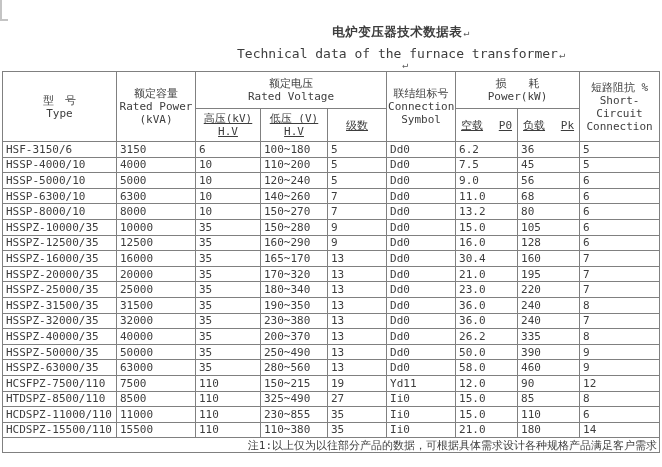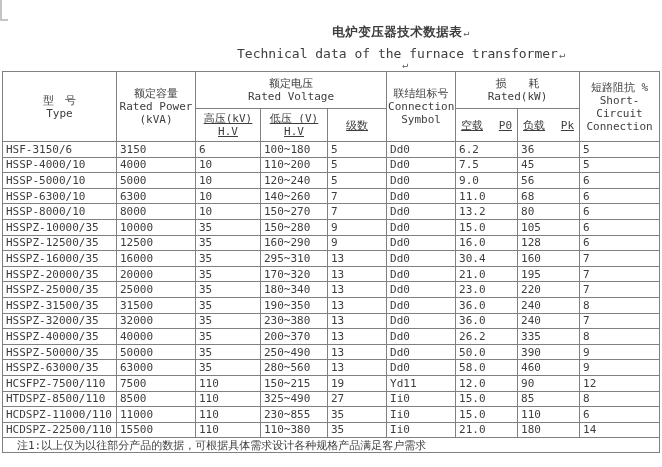--- a/index.html
+++ b/index.html
@@ -31,21 +31,21 @@
     font-weight:normal;font-size:11px;line-height:13px;
     padding:0 2px;overflow:hidden;white-space:nowrap;
     color:#3d3d3d;
   }
   thead th{text-align:center;vertical-align:middle;padding:1px 1px;}
   tr.hrow-main th{height:34px;}
   tr.hrow-sub th{height:30px;text-decoration:underline;}
   tbody td{height:14.6px;text-align:left;vertical-align:middle;padding-left:3px;}
   .split{padding:0 5px;}
   .split .pair{display:flex;justify-content:space-between;align-items:center;}
-  td.footnote-cell{height:14px;padding-left:14px;}
+  td.footnote-cell{height:14px;padding-left:3px;text-align:right;}
 </style>
 </head>
 <body>
 
 <div class="margin-mark"></div>
 
 <div class="title-cn"><span>电炉变压器技术数据表</span><span class="pmark">↵</span></div>
 
 <div class="title-en"><span>Technical data of the furnace transformer</span><span class="pmark">↵</span></div>
 
@@ -78,21 +78,21 @@
         <div>额定电压</div>
         <div>Rated Voltage</div>
       </th>
       <th rowspan="2">
         <div>联结组标号</div>
         <div>Connection</div>
         <div>Symbol</div>
       </th>
       <th colspan="2">
         <div>损　　耗</div>
-        <div>Rated(kW)</div>
+        <div>Power(kW)</div>
       </th>
       <th rowspan="2">
         <div>短路阻抗 %</div>
         <div>Short-</div>
         <div>Circuit</div>
         <div>Connection</div>
       </th>
     </tr>
     <tr class="hrow-sub">
       <th>
@@ -195,21 +195,21 @@
         <td>9</td>
         <td>Dd0</td>
         <td>16.0</td>
         <td>128</td>
         <td>6</td>
       </tr>
       <tr>
         <td>HSSPZ-16000/35</td>
         <td>16000</td>
         <td>35</td>
-        <td>295~310</td>
+        <td>165~170</td>
         <td>13</td>
         <td>Dd0</td>
         <td>30.4</td>
         <td>160</td>
         <td>7</td>
       </tr>
       <tr>
         <td>HSSPZ-20000/35</td>
         <td>20000</td>
         <td>35</td>
@@ -313,21 +313,21 @@
         <td>11000</td>
         <td>110</td>
         <td>230~855</td>
         <td>35</td>
         <td>Ii0</td>
         <td>15.0</td>
         <td>110</td>
         <td>6</td>
       </tr>
       <tr>
-        <td>HCDSPZ-22500/110</td>
+        <td>HCDSPZ-15500/110</td>
         <td>15500</td>
         <td>110</td>
         <td>110~380</td>
         <td>35</td>
         <td>Ii0</td>
         <td>21.0</td>
         <td>180</td>
         <td>14</td>
       </tr>
     </tbody>

